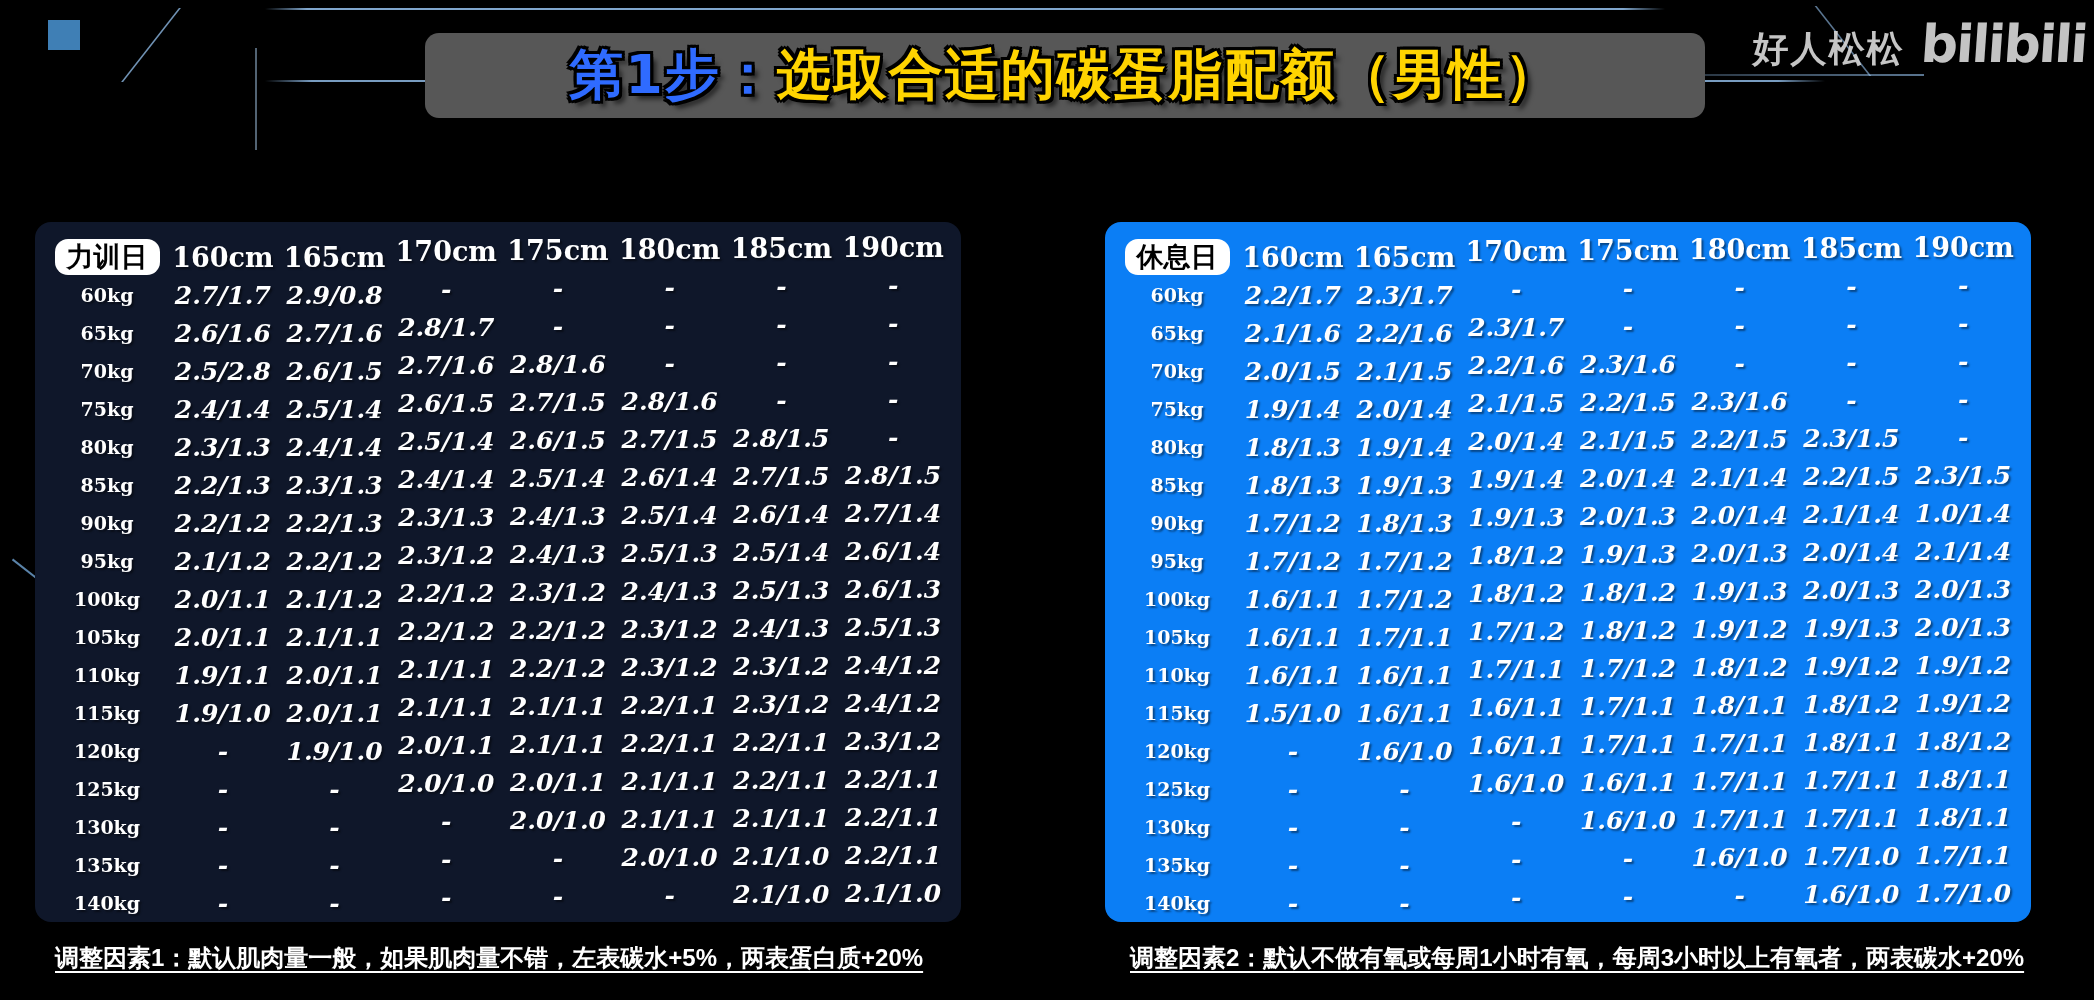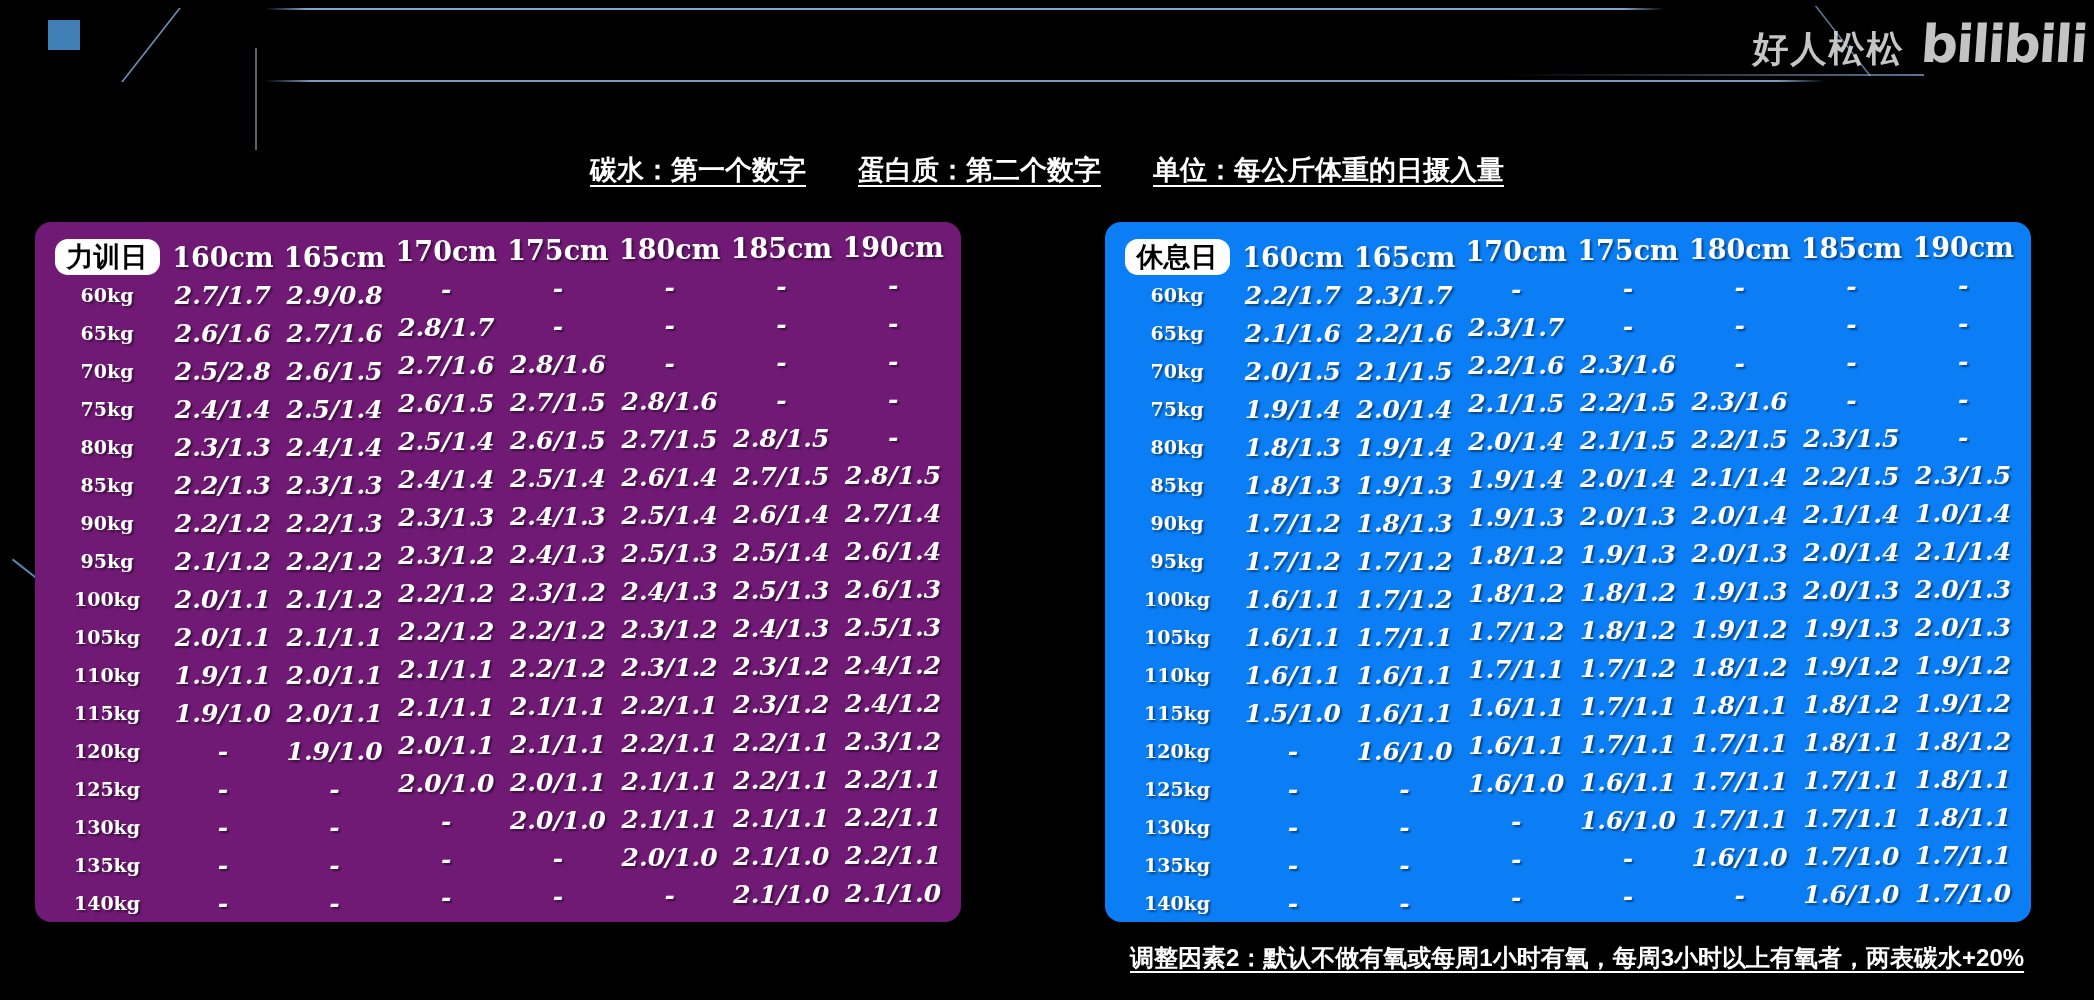--- a/index.html
+++ b/index.html
@@ -51,21 +51,21 @@
     display:flex; justify-content:center; gap:52px;
     font-size:27px; color:#fff; font-weight:600;
   }
   #subtitle span{ text-decoration:underline; text-underline-offset:6px; }
 
   
   .panel{
     position:absolute; top:222px; width:926px; height:700px;
     border-radius:16px; padding:16px 12px 10px 12px;
   }
-  #panel-left{ left:35px; background:#701a75; }
+  #panel-left{ left:35px; background:#0f172a; }
   #panel-right{ left:1105px; background:#0b7ef5; }
 
   table{ width:100%; border-collapse:collapse; table-layout:fixed; }
   th,td{
     text-align:center; color:#fff;
     font-family:"DejaVu Serif","Liberation Serif",serif;
     font-style:italic; font-weight:bold;
     font-size:25px; padding:0;
     text-shadow:2px 2px 2px rgba(0,0,0,.45);
     white-space:nowrap;
@@ -139,26 +139,26 @@
   <div class="hud hud-left-d"></div>
   <div class="hud hud-left-v2"></div>
   <div class="hud hud-tr-diag"></div>
   <div class="hud hud-tr-line"></div>
 
   <div id="watermark">
     <div id="wm-name">好人松松</div>
     <div id="wm-logo">bilibili</div>
   </div>
 
-
-  <div id="subtitle">
-    <span>碳水：第一个数字</span>
-    <span>蛋白质：第二个数字</span>
-    <span>单位：每公斤体重的日摄入量</span>
+  <div id="title-bar">
+    <div id="title-text">
+      <span class="blue">第1步：</span><span class="yellow">选取合适的碳蛋脂配额（男性）</span>
+    </div>
   </div>
+
 
   <div class="panel" id="panel-left">
     <table>
       <thead>
         <tr>
           <th class="corner">
             <span class="pill">力训日</span>
           </th>
           <th class="c0">160cm</th>
           <th class="c1">165cm</th>
@@ -528,15 +528,16 @@
             <td class="c2">-</td>
             <td class="c3">-</td>
             <td class="c4">-</td>
             <td class="c5">1.6/1.0</td>
             <td class="c6">1.7/1.0</td>
           </tr>
         </tbody>
     </table>
   </div>
 
+  <div class="footnote" id="footnote-left">调整因素1：默认肌肉量一般，如果肌肉量不错，左表碳水+5%，两表蛋白质+20%</div>
   <div class="footnote" id="footnote-right">调整因素2：默认不做有氧或每周1小时有氧，每周3小时以上有氧者，两表碳水+20%</div>
 
 </div>
 
 </body></html>

